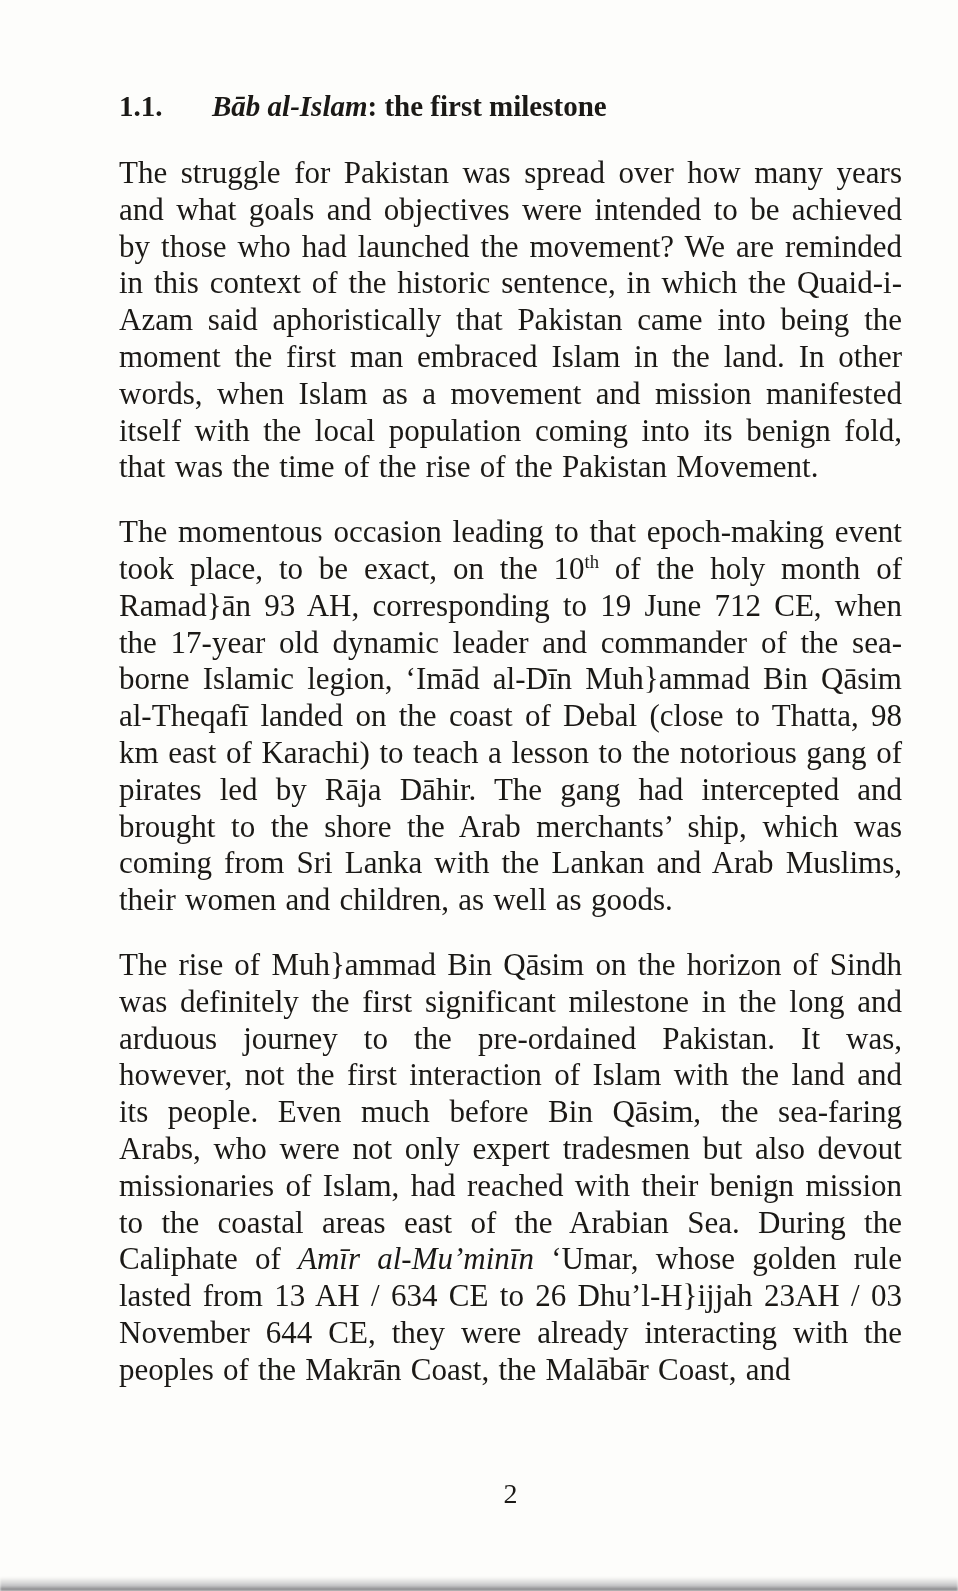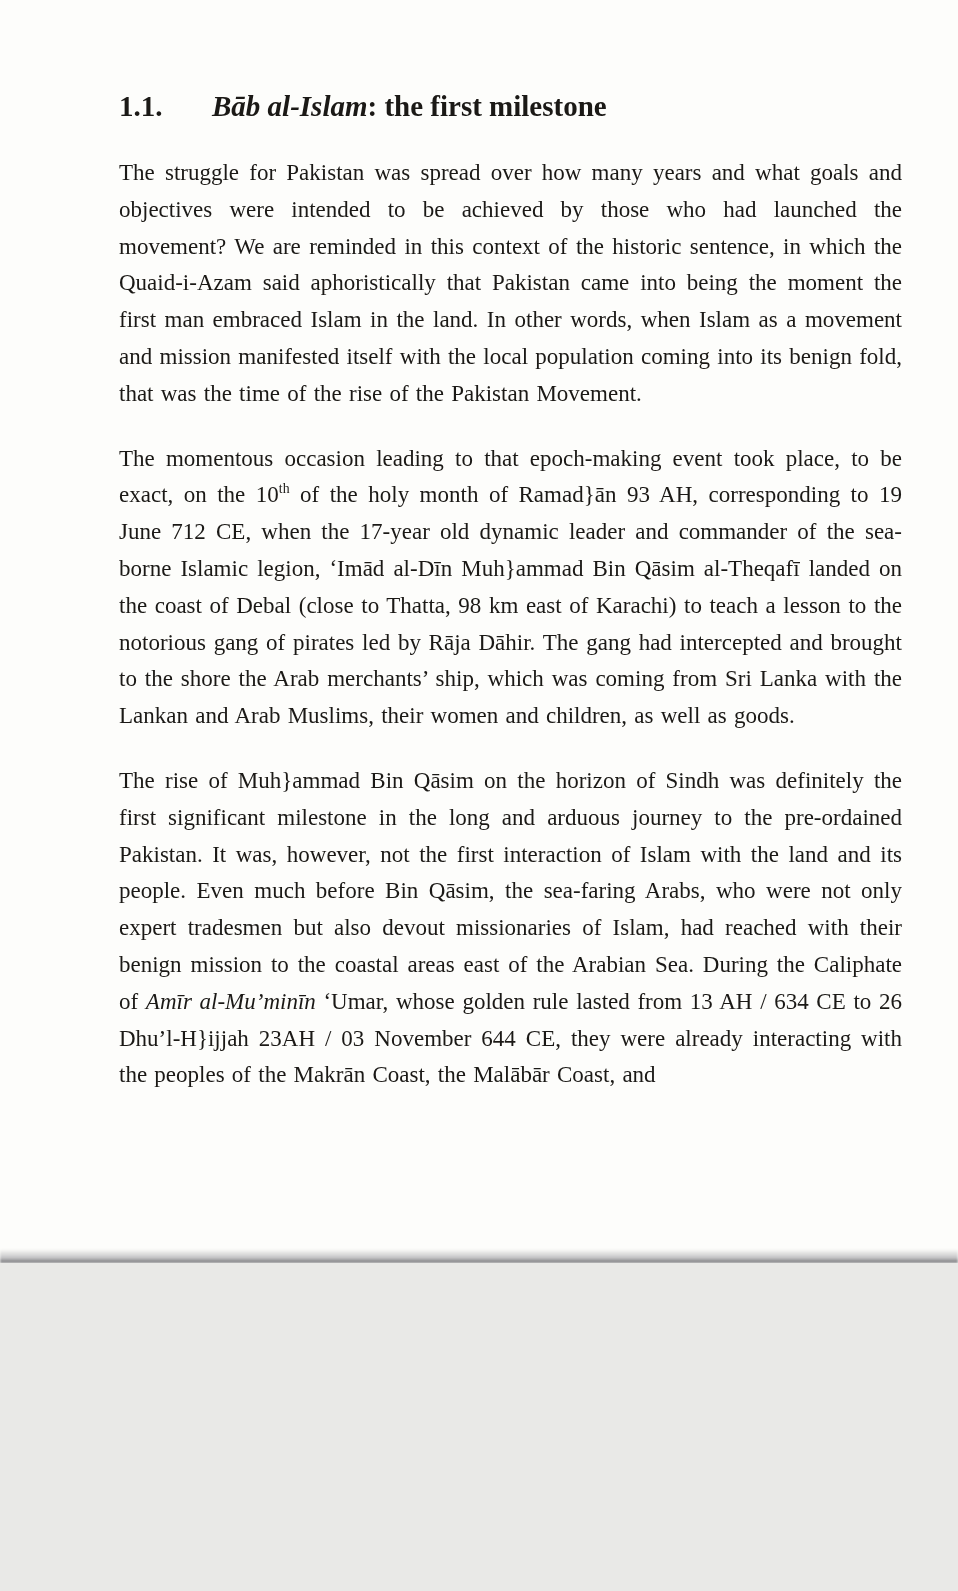--- a/index.html
+++ b/index.html
@@ -3,21 +3,21 @@
 <meta charset="utf-8">
 <style>
   html, body {
     margin: 0;
     padding: 0;
     background: #e9e9e7;
   }
   .page {
     position: relative;
     width: 958px;
-    height: 1263px;
+    height: 1591px;
     margin: 0 auto;
     background: #fdfdfb;
     overflow: hidden;
     font-family: "Liberation Serif", "DejaVu Serif", serif;
     color: #1b1916;
   }
   .content {
     padding: 90px 56px 0 119px;
   }
   .heading {
@@ -28,21 +28,21 @@
   }
   .heading .hnum {
     display: inline-block;
     min-width: 93px;
     font-style: normal;
   }
   .heading .hital {
     font-style: italic;
   }
   .para {
-    font-size: 23px;
+    font-size: 31px;
     line-height: 36.8px;
     text-align: justify;
     margin: 0 0 28px 0;
     word-spacing: 1.5px;
   }
   .para sup {
     font-size: 60%;
     line-height: 0;
     vertical-align: super;
   }

